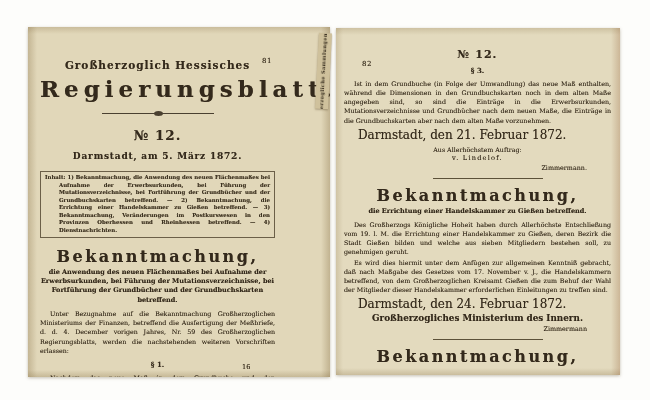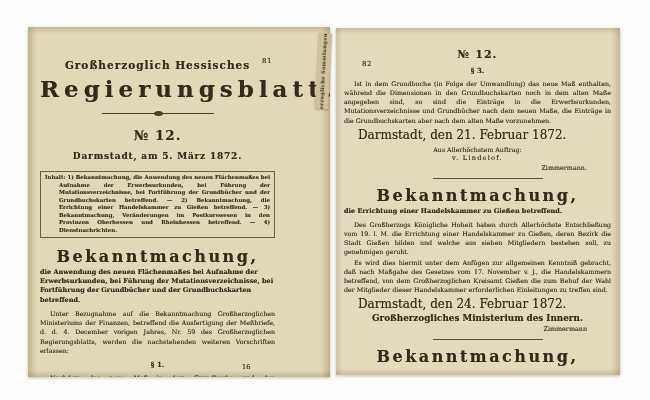--- a/index.html
+++ b/index.html
@@ -30,21 +30,21 @@
   .ornament{width:112px;margin:9px auto 0 auto;position:relative;height:5px;}
   .ornament .line{position:absolute;top:2px;left:0;right:0;height:1px;background:#4a4030;}
   .ornament .knot{position:absolute;top:0;left:50%;width:9px;height:5px;margin-left:-4px;
       background:#4a4030;border-radius:50%;}
   .issue-big{margin-top:11px;text-align:center;font-size:13.5px;font-weight:bold;letter-spacing:1px;}
   .dateline-big{margin-top:8px;text-align:center;font-size:9px;font-weight:bold;letter-spacing:.8px;}
   .inhalt{margin-top:10px;border:1px solid #6b5f48;padding:2px 4px;font-size:5.4px;line-height:1.4;
       text-align:justify;text-indent:-14px;padding-left:18px;font-weight:bold;color:#3c3222;}
   .ann-head{text-align:center;font-weight:bold;font-size:16px;letter-spacing:2.5px;}
   .mt9{margin-top:9px;} .mt7{margin-top:7px;} .mt5{margin-top:5px;} .mt2{margin-top:2px;}
-  .ann-sub{margin-top:2px;text-align:left;font-weight:bold;font-size:6.5px;line-height:1.45;}
+  .ann-sub{margin-top:2px;text-align:center;font-weight:bold;font-size:6.5px;line-height:1.45;}
   .body-p{margin-top:4px;font-size:6.3px;line-height:1.45;text-align:justify;text-indent:10px;}
   .sec-label{margin-top:5px;text-align:center;font-size:7px;font-weight:bold;}
   .date-line{margin-top:3px;font-size:12px;text-indent:14px;}
   .auth-order{margin-top:4px;text-align:center;font-size:6.3px;}
   .auth-ministry{margin-top:2px;text-align:center;font-size:8.8px;font-weight:bold;}
   .auth-sig{margin-top:1px;text-align:center;font-size:6.6px;letter-spacing:1.2px;}
   .auth-counter{margin-top:2px;text-align:right;font-size:6.4px;padding-right:24px;}
   .rule{width:110px;height:1px;background:#5c5139;margin:6px auto 0 auto;transform:translateX(10px);}
   .sheet-mark{position:absolute;left:214px;bottom:6px;font-size:6.6px;}
   .hdr-row{position:relative;margin-top:20px;height:13px;}

